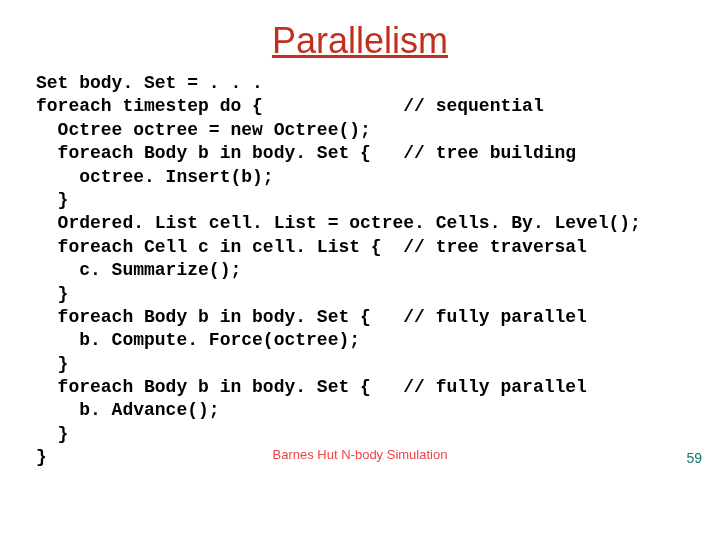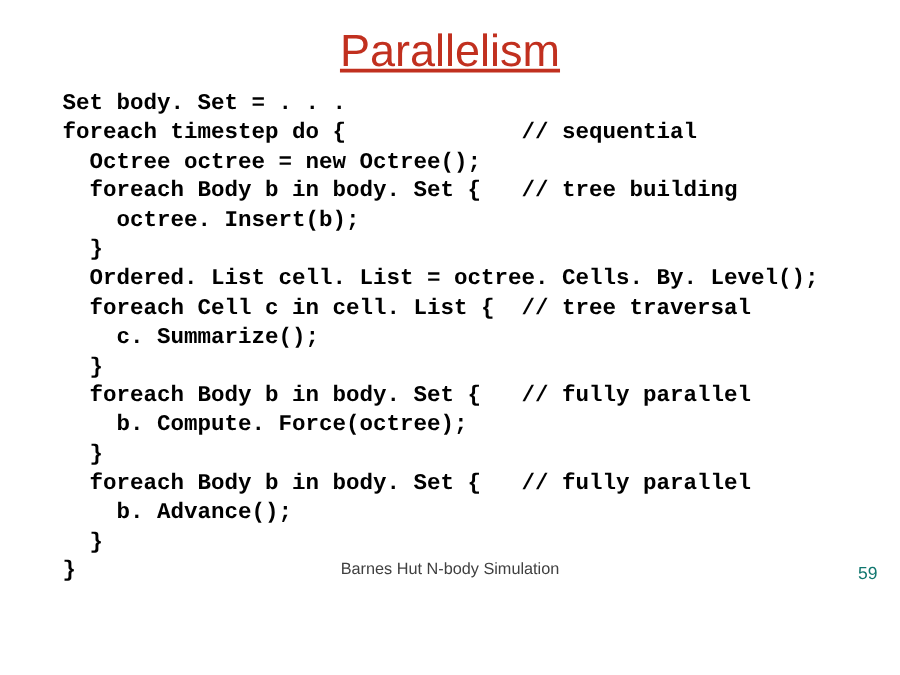--- a/index.html
+++ b/index.html
@@ -23,30 +23,30 @@
     margin-top: 20px;
     margin-bottom: 10px;
   }
   .code {
     font-family: "Courier New", Courier, monospace;
     font-weight: bold;
     font-size: 18px;
     line-height: 1.3;
     white-space: pre;
     color: #000;
-    margin-left: 50px;
+    margin-left: 36px;
   }
   .footer {
     position: absolute;
     bottom: 22px;
     left: 0;
     width: 100%;
     text-align: center;
     font-size: 13px;
-    color: #404040;
+    color: #ef4444;
   }
   .pagenum {
     position: absolute;
     bottom: 18px;
     right: 18px;
     font-size: 14px;
     color: #0f766e;
   }
 </style>
 </head>

